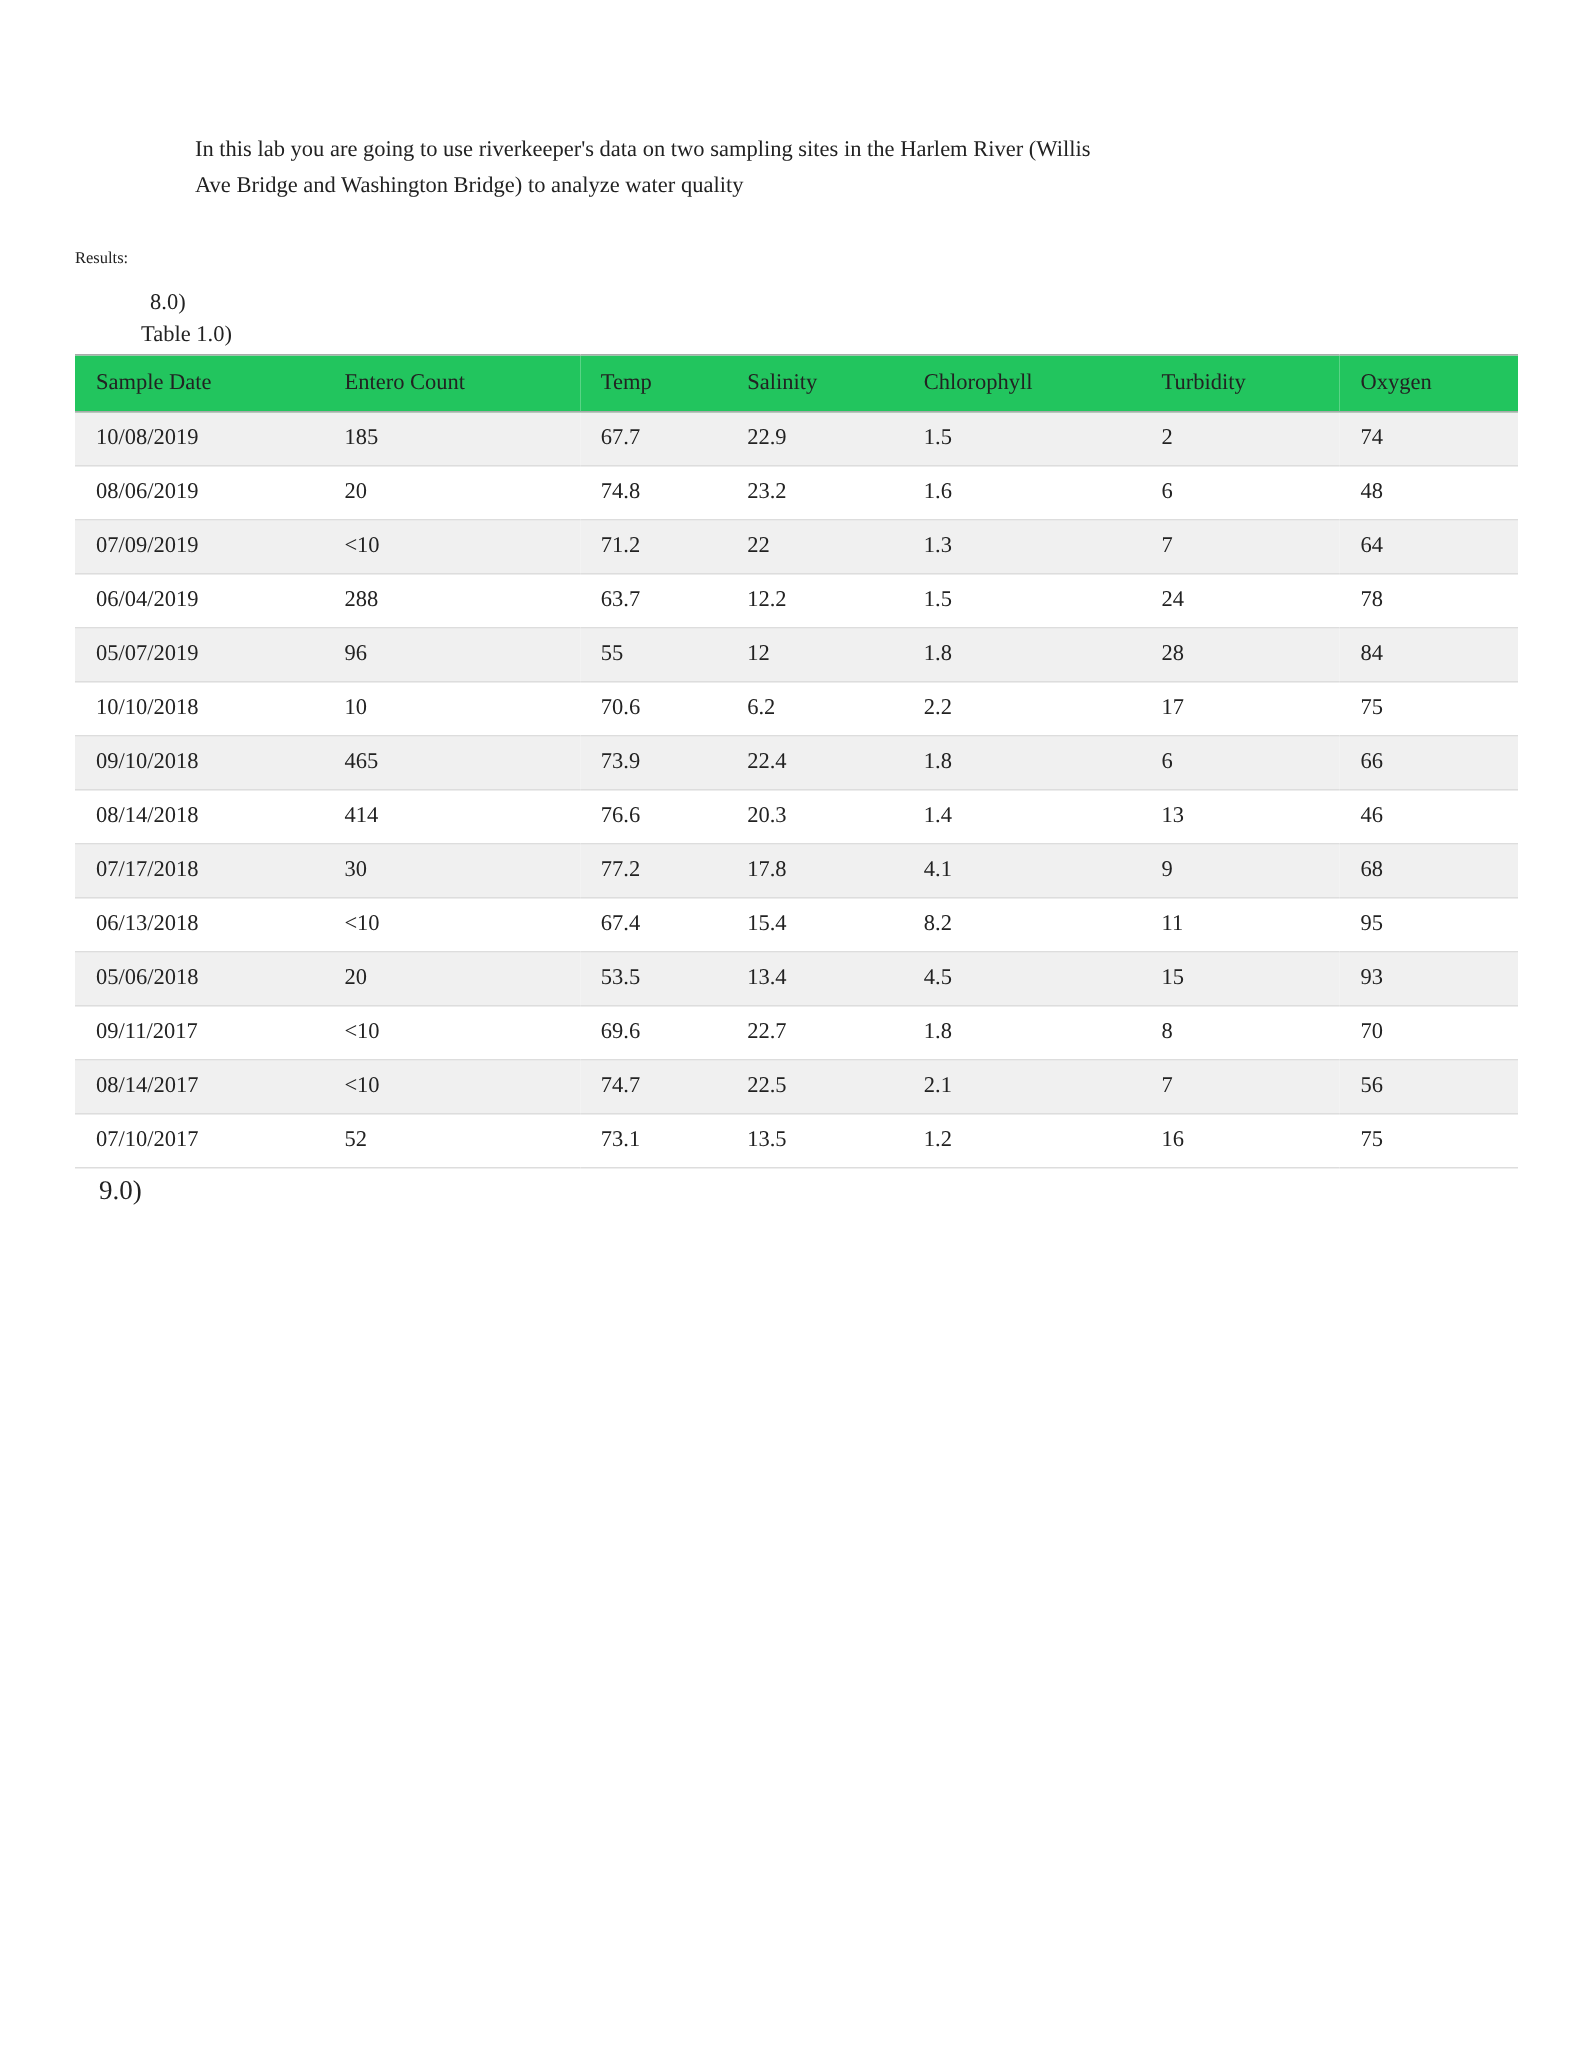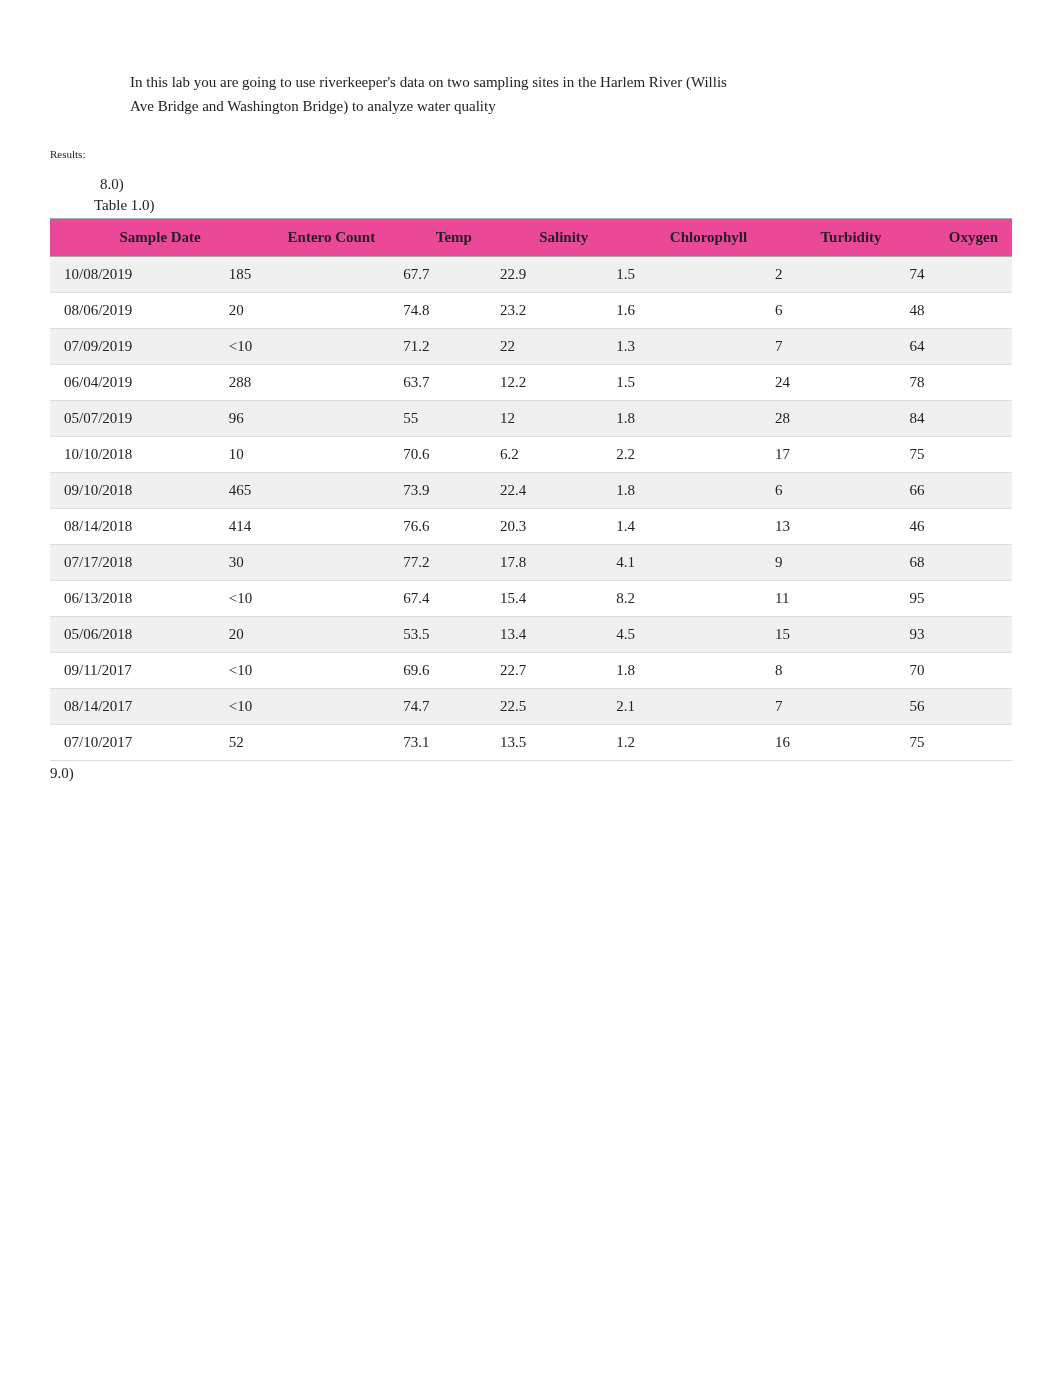--- a/index.html
+++ b/index.html
@@ -13,21 +13,21 @@
       font-family: Georgia, 'Times New Roman', serif;
       font-size: 15px;
       color: #222;
       padding: 40px 50px;
       width: 1062px;
       min-height: 1376px;
     }
 
     .intro-text {
       margin-left: 80px;
-      margin-top: 30px;
+      margin-top: 48px;
       margin-bottom: 30px;
       line-height: 1.6;
       max-width: 620px;
       font-size: 15px;
     }
 
     .results-label {
       margin-top: 10px;
       margin-bottom: 16px;
       font-size: 11px;
@@ -47,48 +47,48 @@
     }
 
     .data-table {
       width: 100%;
       border-collapse: collapse;
       font-size: 15px;
       margin-bottom: 0;
     }
 
     .data-table th {
-      background: #ec4899;
+      background: #22c55e;
       border-top: 1.5px solid #aaa;
       border-bottom: 1.5px solid #aaa;
       padding: 10px 14px;
-      text-align: right;
-      font-weight: bold;
+      text-align: left;
+      font-weight: normal;
       font-size: 15px;
       vertical-align: top;
     }
 
     .data-table td {
       padding: 9px 14px;
       border-bottom: 1px solid #ddd;
       vertical-align: middle;
     }
 
     .data-table tr:nth-child(odd) td {
       background-color: #f0f0f0;
     }
 
     .data-table tr:nth-child(even) td {
       background-color: #ffffff;
     }
 
     .section-label-9 {
       margin-top: 4px;
-      margin-left: 0px;
-      font-size: 15px;
+      margin-left: 16px;
+      font-size: 18px;
     }
   </style>
 </head>
 <body>
 
 <div class="intro-text">In this lab you are going to use riverkeeper's data on two sampling sites in the Harlem River (Willis Ave Bridge and Washington Bridge) to analyze water quality</div>
 
 <div class="results-label">Results:</div>
 
 <div class="section-label-8">8.0)</div>

